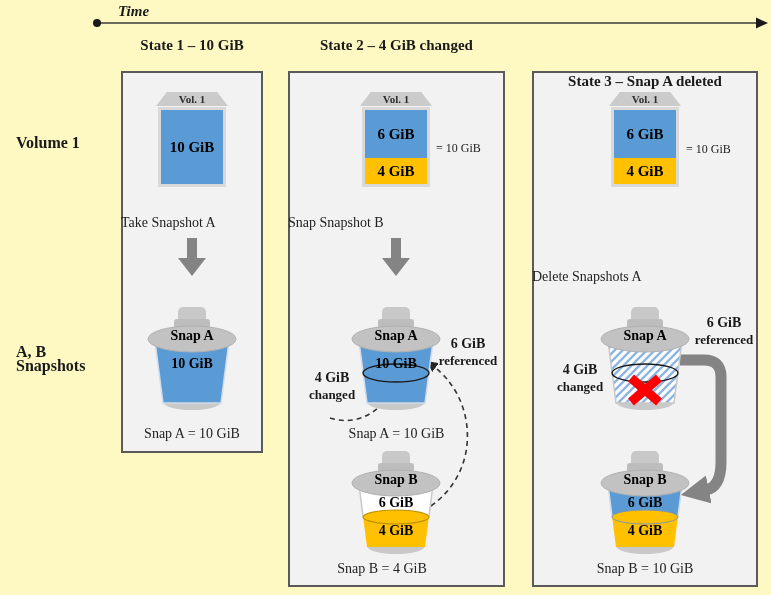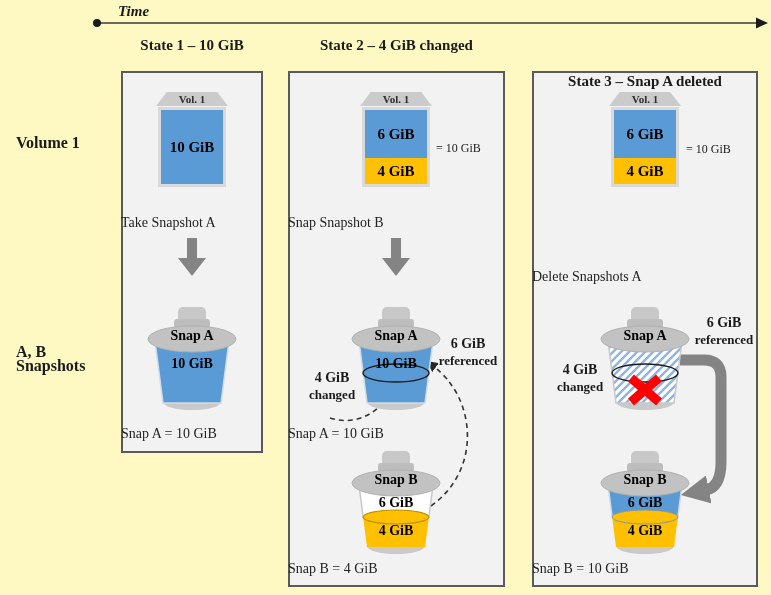--- a/index.html
+++ b/index.html
@@ -13,21 +13,21 @@
   .vol-cap{position:absolute;width:72px;height:14px;background:#CBCBCB;
            clip-path:polygon(15% 0,85% 0,100% 100%,0 100%);
            text-align:center;font-weight:bold;font-size:11px;line-height:14px;color:#2e2e2e;z-index:3;}
   .vol-body{position:absolute;width:68px;height:80px;border:3px solid #D9D9D9;box-sizing:border-box;
             display:flex;flex-direction:column;z-index:3;}
   .seg{display:flex;align-items:center;justify-content:center;font-weight:bold;font-size:15px;color:#000;}
   .seg-blue{background:#5B9BD5;}
   .seg-orange{background:#FFC000;}
   .vol-total{position:absolute;font-size:12px;color:#1a1a1a;z-index:4;}
   .action{position:absolute;font-size:14px;color:#222;z-index:4;}
-  .caption{position:absolute;font-size:14px;color:#222;z-index:4;}
+  .caption{position:absolute;text-align:center;font-size:14px;color:#222;z-index:4;}
   .bucket{position:absolute;width:100px;height:114px;z-index:3;}
   .bkt-name{position:absolute;width:100px;text-align:center;font-weight:bold;font-size:14px;color:#000;z-index:4;}
   .bkt-label{position:absolute;width:100px;text-align:center;font-weight:bold;font-size:14px;color:#000;z-index:4;}
   .note{position:absolute;text-align:center;line-height:1.18;z-index:4;}
   .note .l1{font-weight:bold;font-size:14px;}
   .note .l2{font-weight:bold;font-size:13px;}
 </style>
 </head>
 <body>
 

